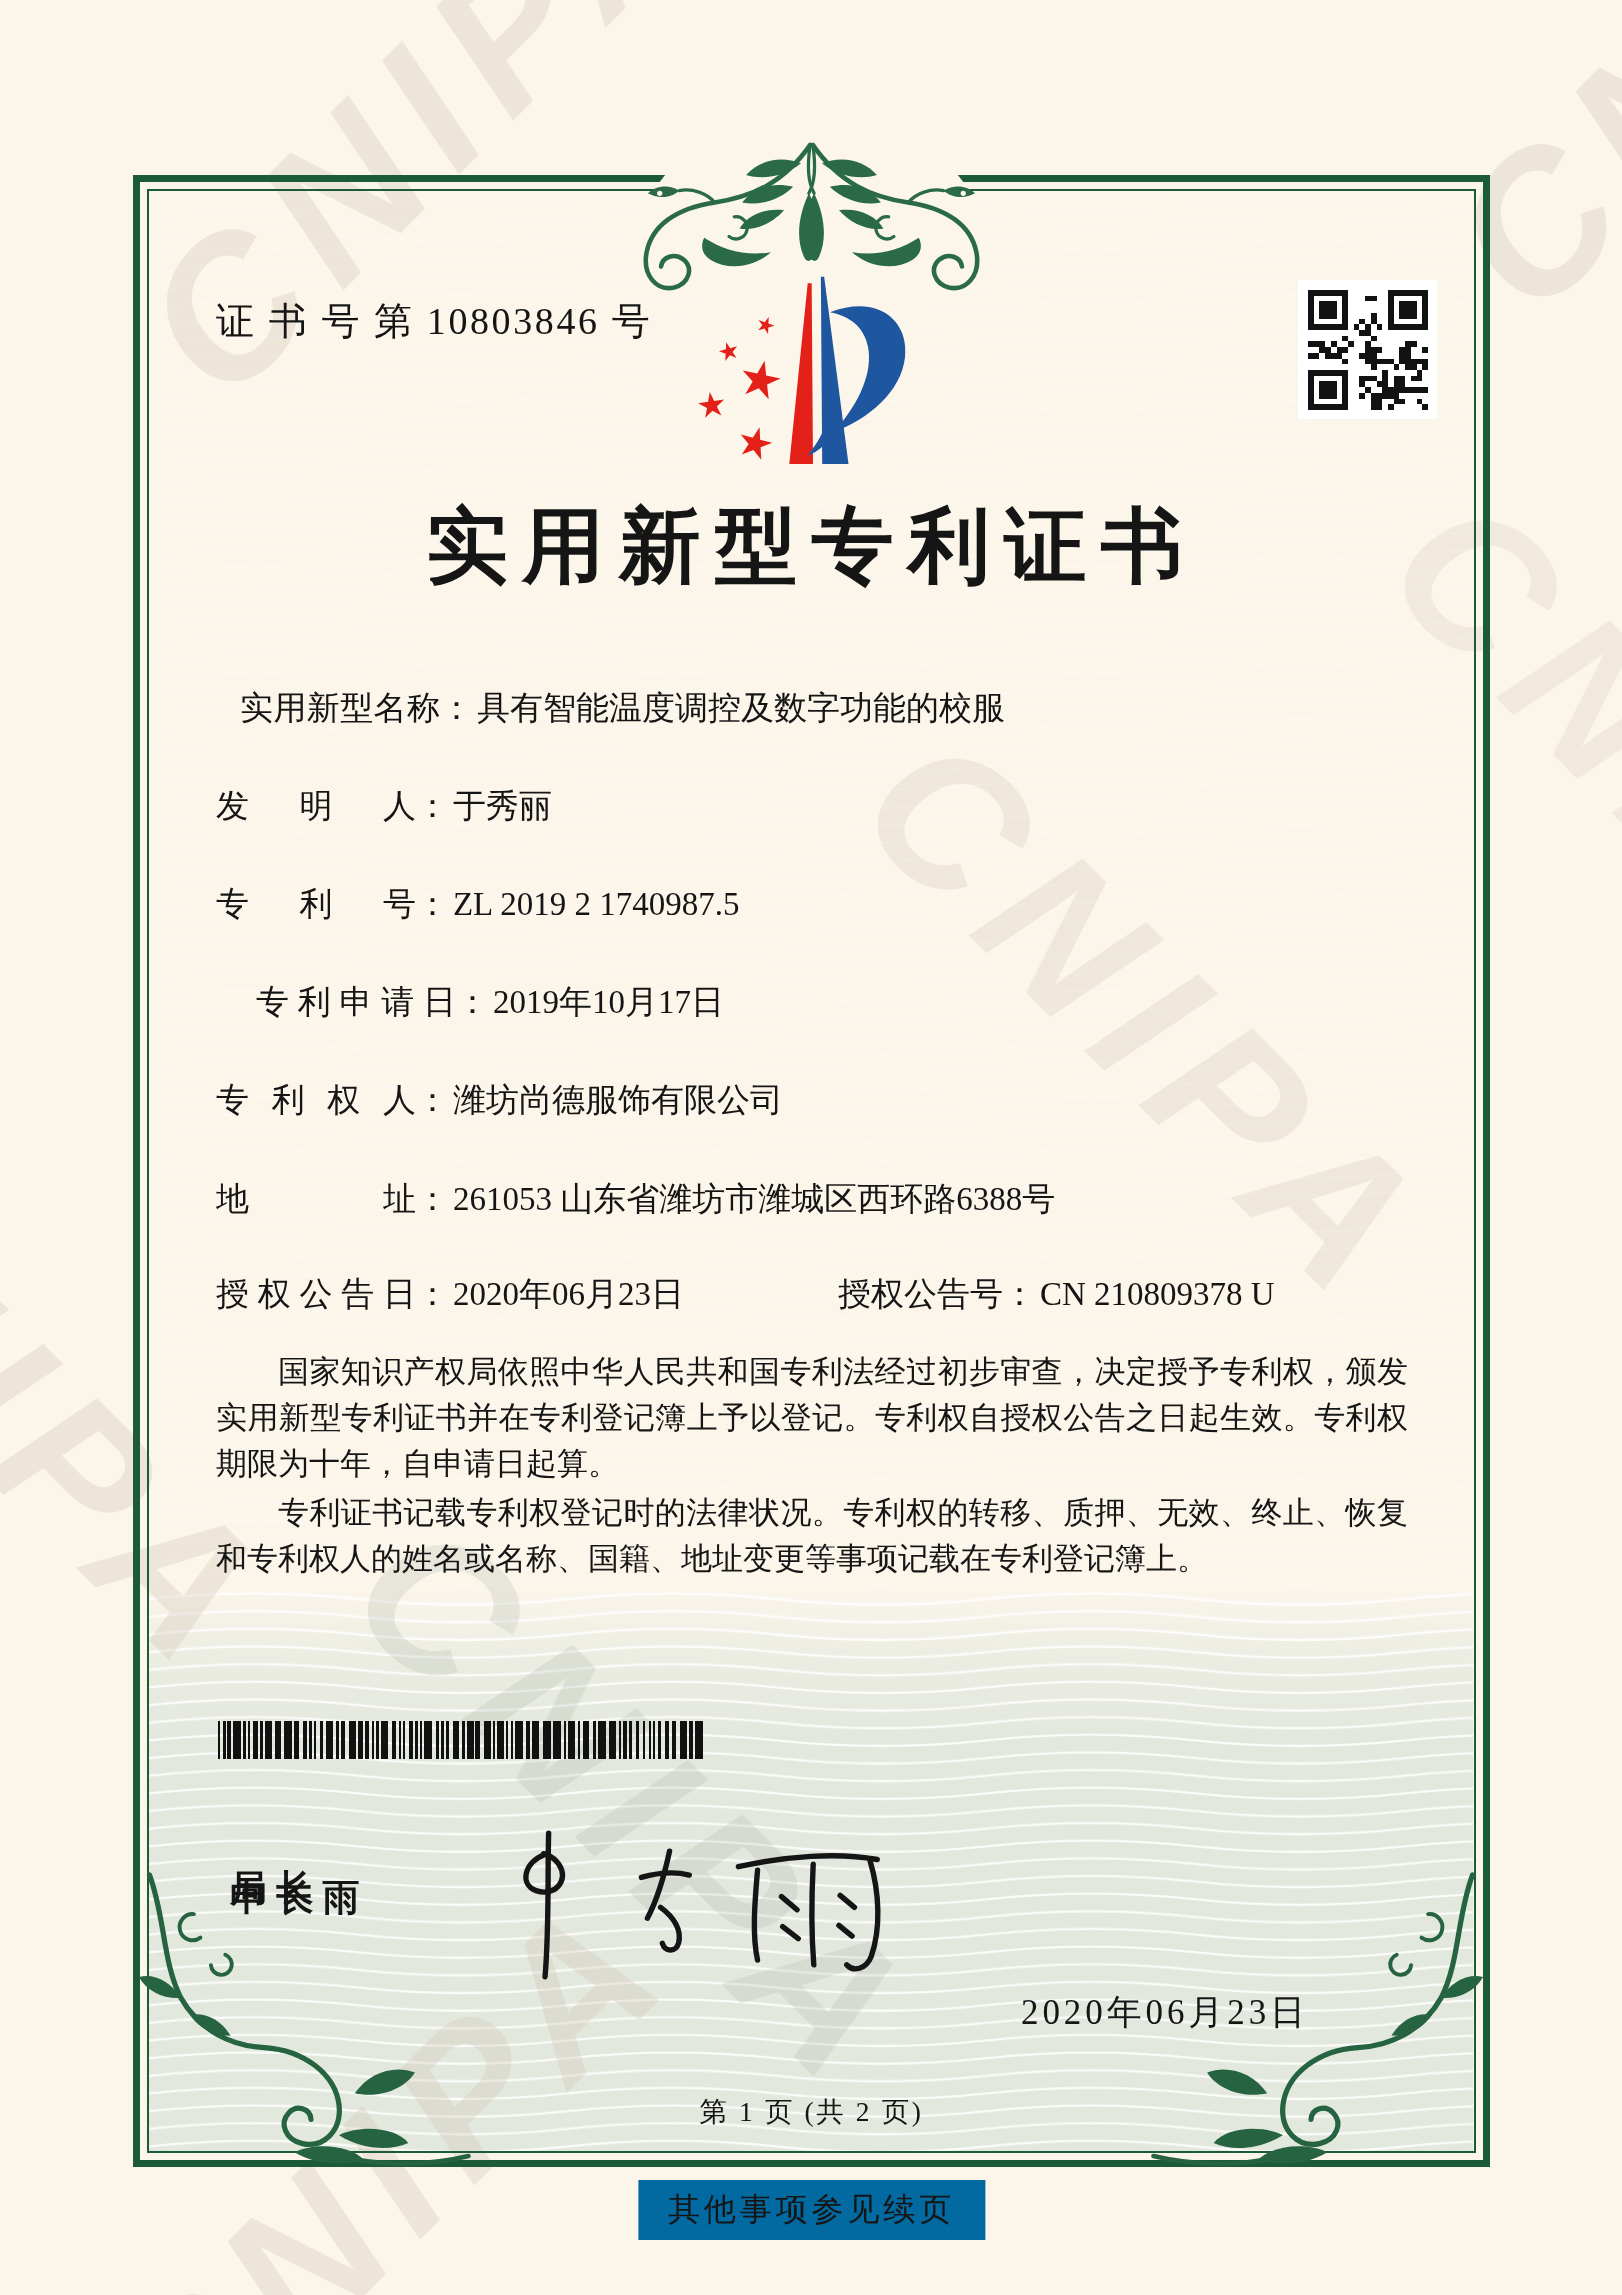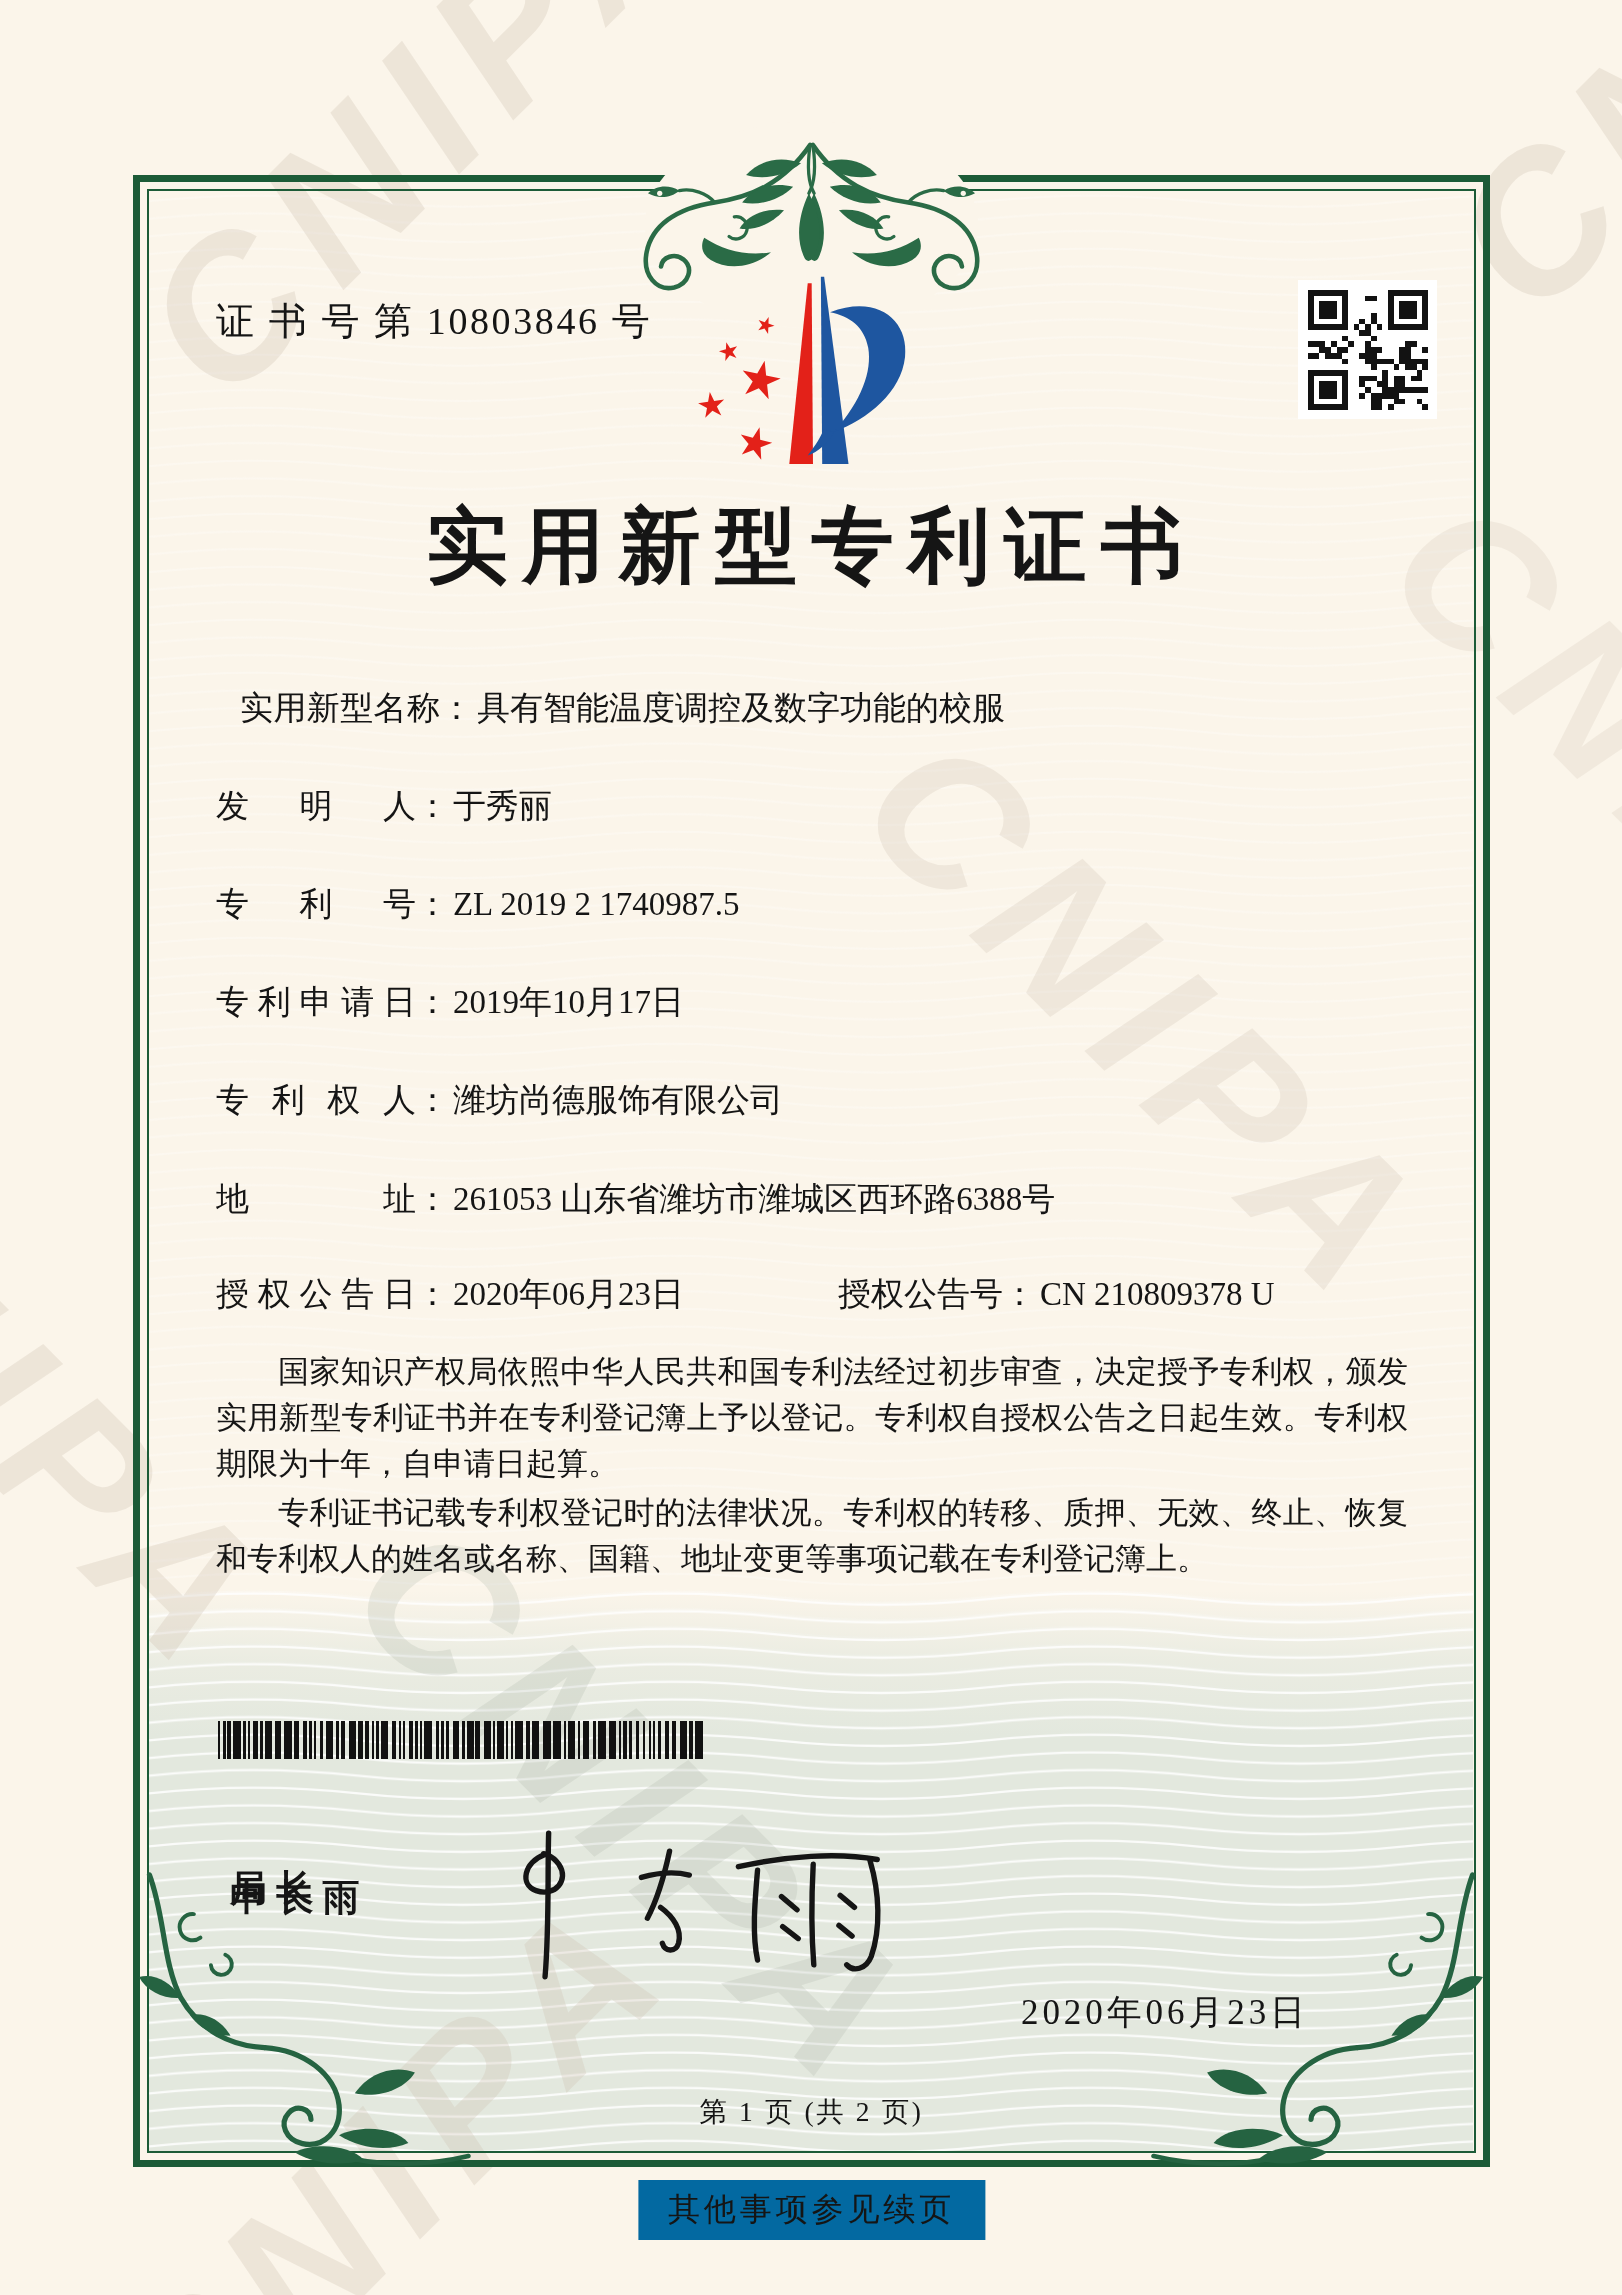--- a/index.html
+++ b/index.html
@@ -43,21 +43,21 @@
   .content{position:absolute;z-index:5;inset:0;}
   .certno{position:absolute;left:216px;top:296px;font-size:38px;letter-spacing:2.6px;}
   .logo{position:absolute;left:692px;top:257px;width:217px;height:215px;}
   .qr{position:absolute;left:1298px;top:280px;width:139px;height:139px;background:#ffffff;
       display:flex;align-items:center;justify-content:center;}
   .title{position:absolute;left:0;top:492px;width:100%;text-align:center;
       font-size:82px;font-weight:bold;letter-spacing:14.4px;}
   .frow{position:absolute;left:216px;width:1194px;font-size:33px;white-space:nowrap;}
   .flabel{display:inline-block;width:200px;text-align:justify;text-align-last:justify;vertical-align:top;}
   .fvalue{margin-left:3.9px;}
-  .r1{top:686px;margin-left:24px;} .r2{top:784px;} .r3{top:882px;} .r4{top:980px;}
+  .r1{top:686px;margin-left:24px;} .r2{top:784px;} .r3{top:882px;} .r4{top:980px;margin-left:40px;}
   .r5{top:1078px;} .r6{top:1177px;} .r7{top:1272px;}
   .grant-pub{position:absolute;left:622px;top:0;}
   .paras{position:absolute;left:216px;top:1349px;width:1192px;font-size:31px;line-height:46px;
       text-align:justify;}
   .paras p{margin:0 0 2.6px 0;text-indent:62px;}
   .barcode{position:absolute;left:217px;top:1721px;width:496px;height:38px;}
   .barcode svg{display:block;width:100%;height:100%;}
   .signer{position:absolute;left:230px;font-size:37px;letter-spacing:9.2px;
       font-family:"Liberation Sans","DejaVu Sans",sans-serif;font-weight:600;}
   .signer.t{top:1864px;} .signer.n{top:1873px;}

